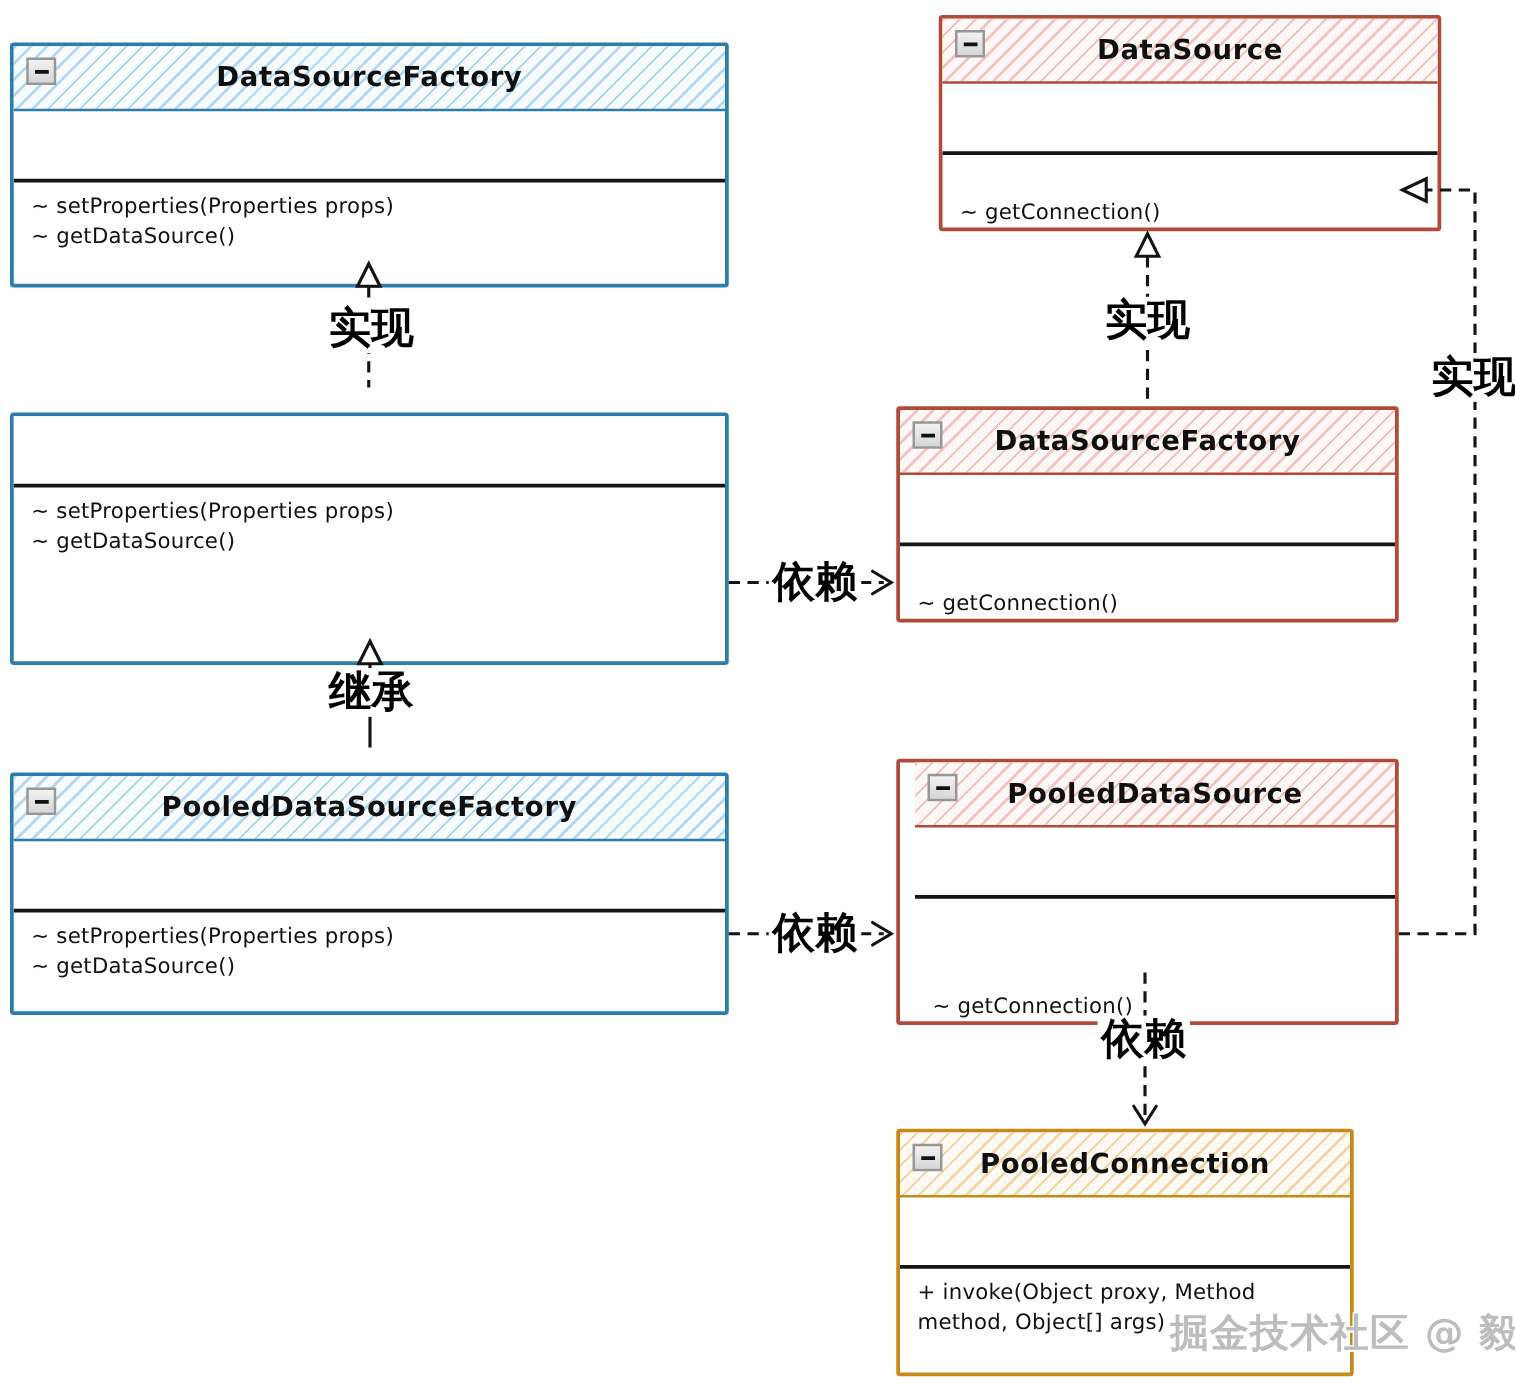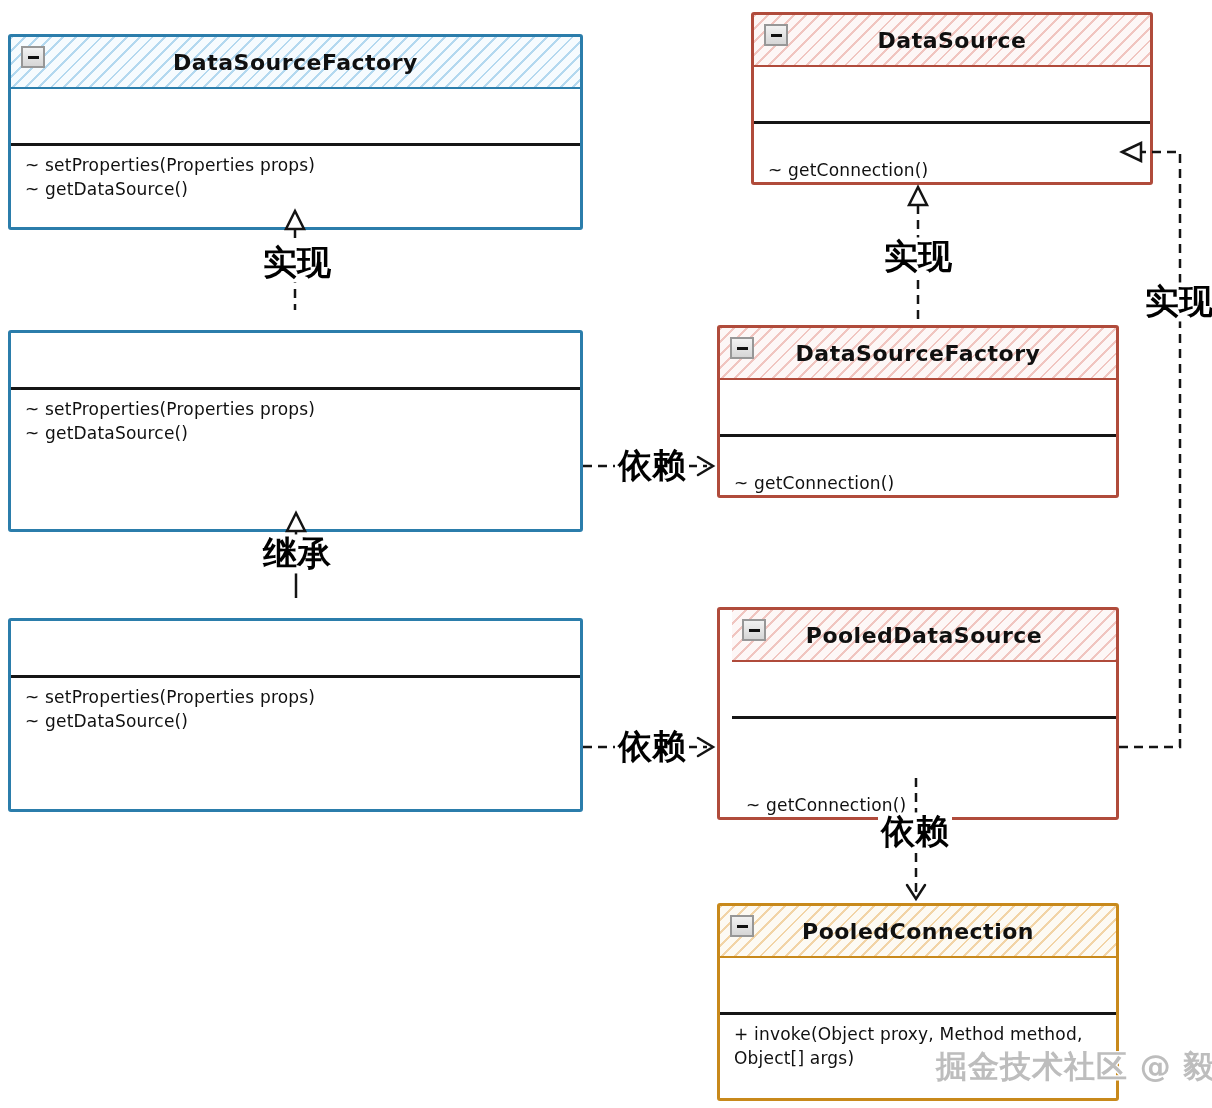--- a/index.html
+++ b/index.html
@@ -153,20 +153,26 @@
 
   <div class="uml-class blue" style="left:8px; top:310px; width:575px; height:202px;">
     <div class="uml-fields"></div>
     <div class="uml-methods">
       <div class="uml-method">~ setProperties(Properties props)</div>
       <div class="uml-method">~ getDataSource()</div>
     </div>
   </div>
 
   <div class="uml-class blue" style="left:8px; top:598px; width:575px; height:194px;">
+    <div class="uml-header">
+      <span class="min-btn">
+          <span class="min-bar"></span>
+        </span>
+      <span class="uml-title">PooledDataSourceFactory</span>
+    </div>
     <div class="uml-fields"></div>
     <div class="uml-methods">
       <div class="uml-method">~ setProperties(Properties props)</div>
       <div class="uml-method">~ getDataSource()</div>
     </div>
   </div>
 
   <div class="uml-class red" style="left:751px; top:12px; width:402px; height:173px;">
     <div class="uml-header">
       <span class="min-btn">
@@ -199,21 +205,21 @@
           <span class="min-bar"></span>
         </span>
       <span class="uml-title">PooledDataSource</span>
     </div>
     <div class="uml-fields"></div>
     <div class="uml-methods single">
       <div class="uml-method">~ getConnection()</div>
     </div>
   </div>
 
-  <div class="uml-class orange" style="left:717px; top:903px; width:402px; height:198px;">
+  <div class="uml-class orange" style="left:717px; top:903px; width:366px; height:198px;">
     <div class="uml-header">
       <span class="min-btn">
           <span class="min-bar"></span>
         </span>
       <span class="uml-title">PooledConnection</span>
     </div>
     <div class="uml-fields"></div>
     <div class="uml-methods">
       <div class="uml-method">+ invoke(Object proxy, Method method, Object[] args)</div>
     </div>

